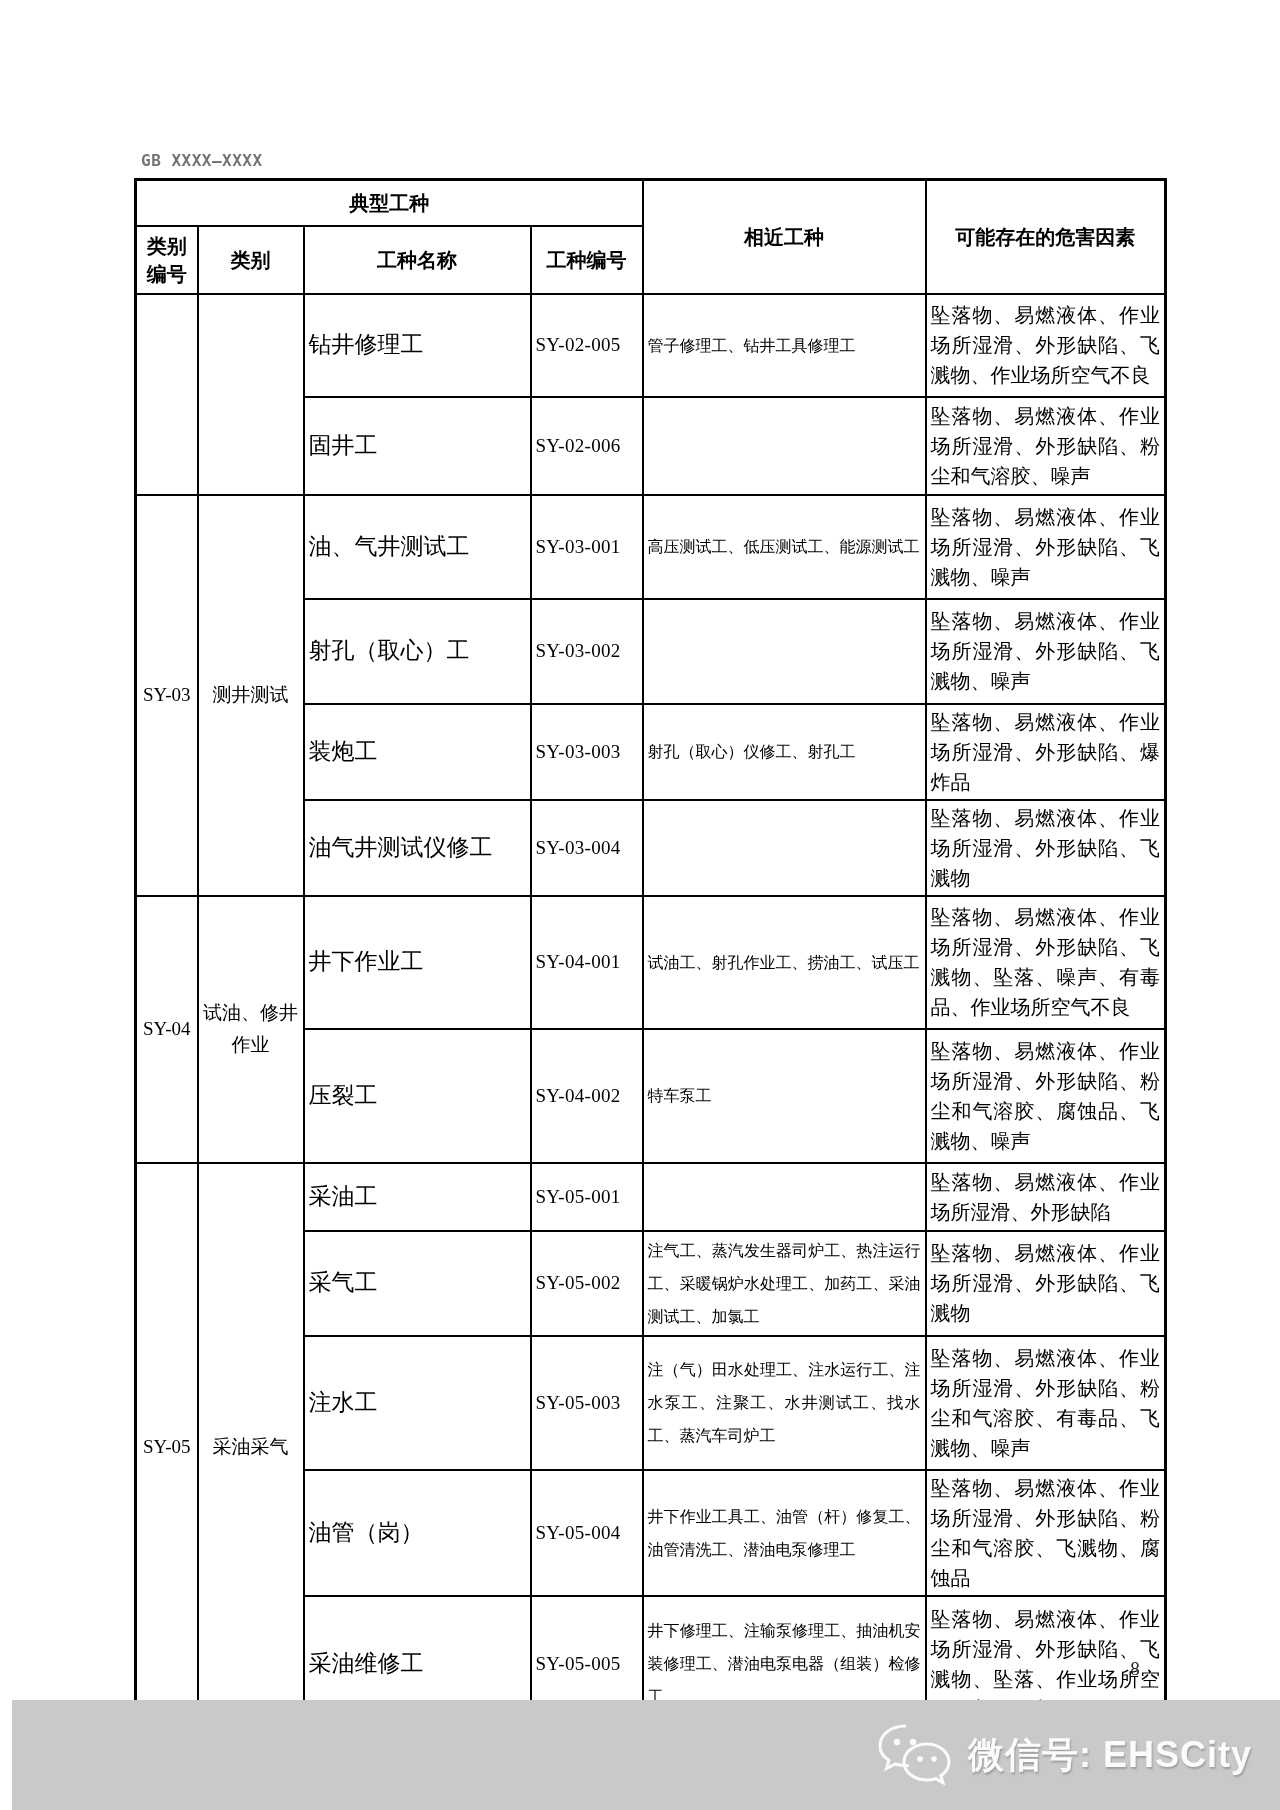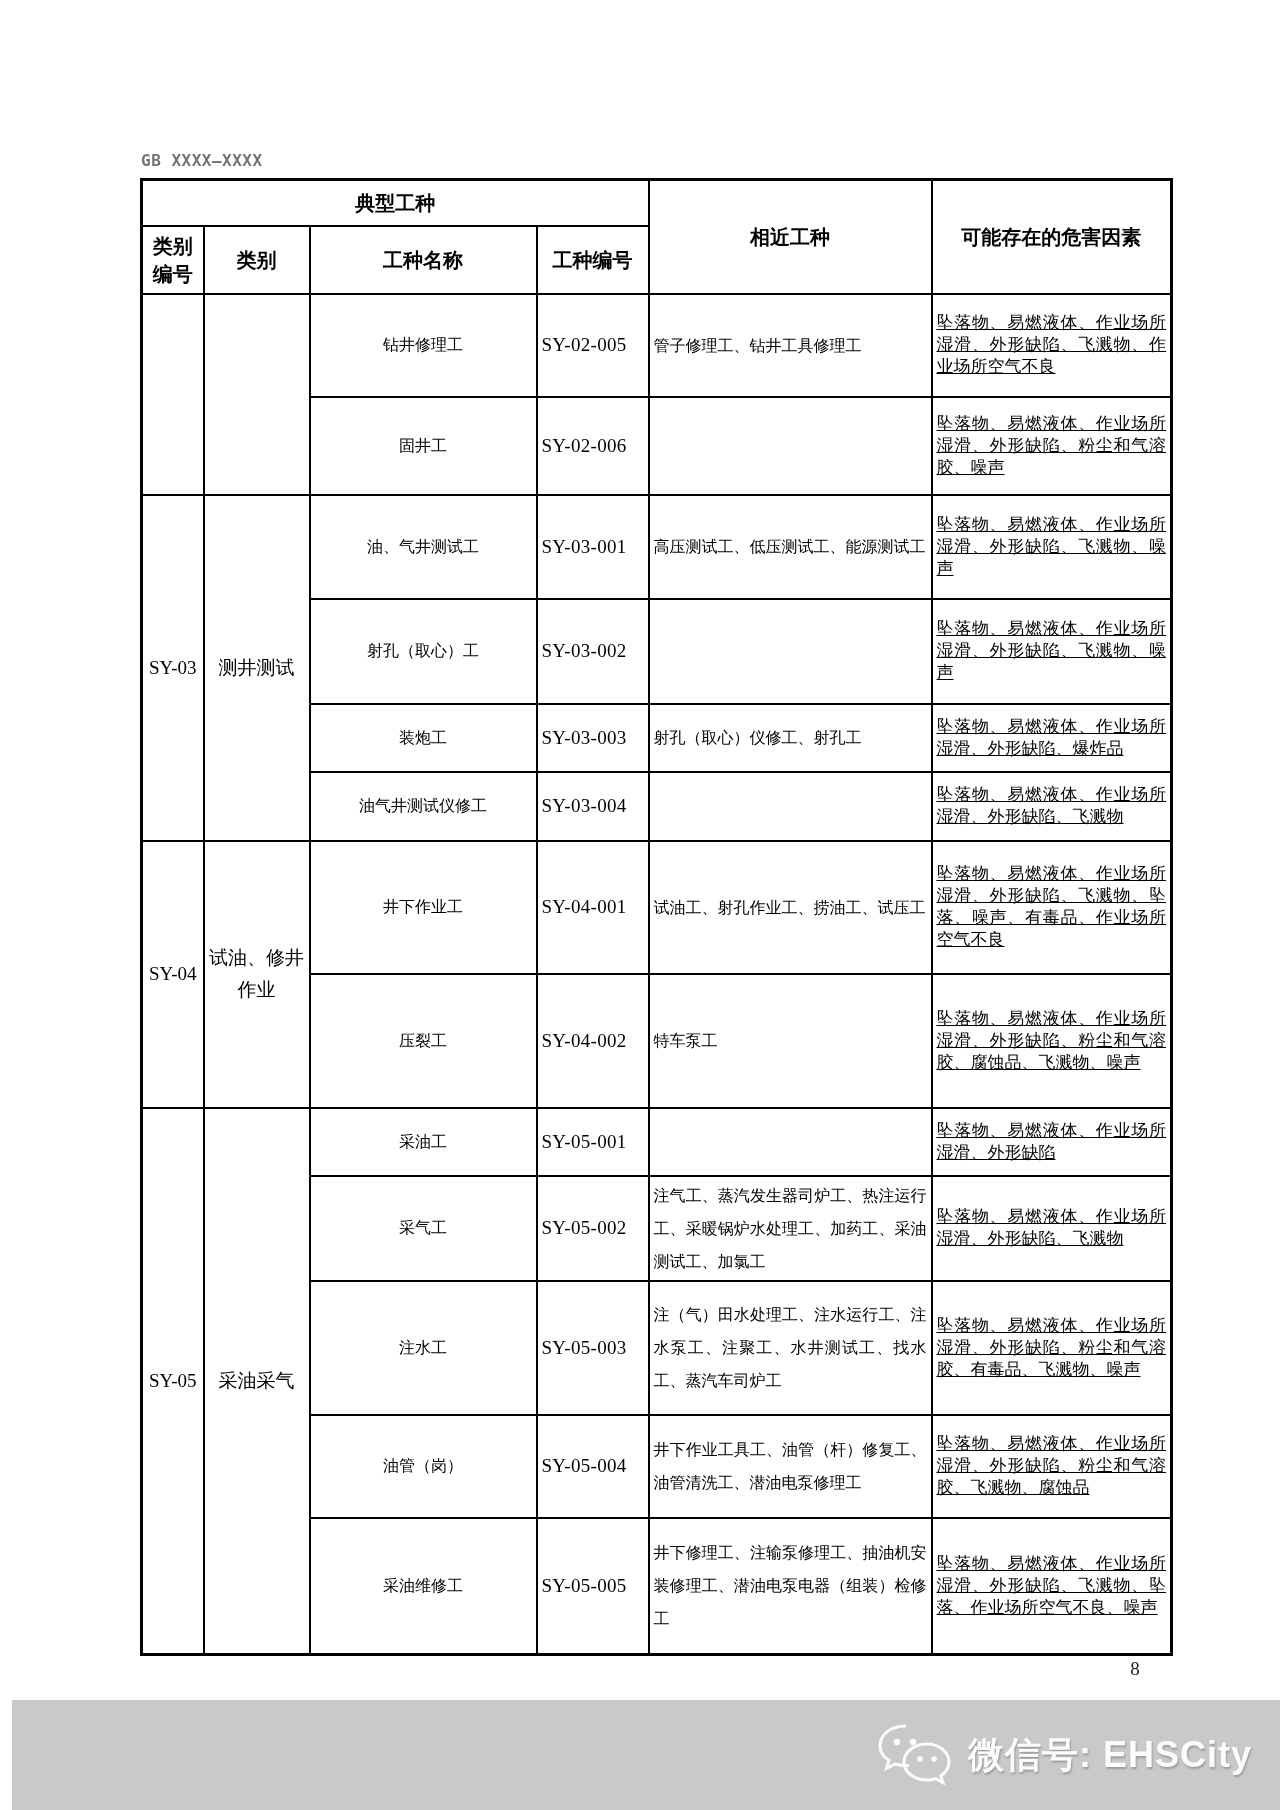--- a/index.html
+++ b/index.html
@@ -7,51 +7,50 @@
     width:1280px;height:1810px;position:relative;background:#ffffff;
     font-family:"Liberation Serif","DejaVu Serif",serif;color:#000;
     overflow:hidden;
   }
   .doc-code{
     position:absolute;left:141px;top:151px;
     font-family:"DejaVu Sans Mono","Liberation Mono",monospace;
     font-size:16px;font-weight:bold;letter-spacing:0.5px;color:#737373;
   }
   table.main{
-    position:absolute;left:140px;top:178px;
+    position:absolute;left:134px;top:178px;
     border-collapse:collapse;table-layout:fixed;width:1030px;
     background:#fff;
   }
   table.main th, table.main td{
     border:2px solid #000;
     padding:2px 4px;
     vertical-align:middle;
     overflow:hidden;
   }
   table.main{border:3px solid #000;}
   th{
     font-size:20px;font-weight:bold;text-align:center;
     line-height:28px;padding:2px 2px;
   }
   td.cat-no, td.cat{
     text-align:center;font-size:19px;line-height:32px;margin-top:14px;
   }
-  td.jobname{text-align:center;font-size:16px;line-height:32px;}
+  td.jobname{text-align:left;font-size:23px;line-height:32px;}
   td.jobcode{
     text-align:left;font-size:19px;letter-spacing:0.3px;
     font-family:"Liberation Serif","DejaVu Serif",serif;
   }
   td.similar{
     text-align:justify;font-size:16px;line-height:33px;
     padding:3px 3px 3px 6px;
   }
   td.hazards{
-    text-align:justify;font-size:17px;line-height:22px;
+    text-align:justify;font-size:20px;line-height:30px;
     padding:3px 3px 3px 6px;
-    text-decoration:underline;
   }
   .page-number{
     position:absolute;left:1120px;top:1658px;width:30px;
     font-size:19px;text-align:center;color:#222;
   }
   .footer-bar{
     position:absolute;left:0;top:1700px;width:1280px;height:116px;margin-left:12px;
   }
   .footer-content{
     position:absolute;right:40px;top:18px;height:74px;

